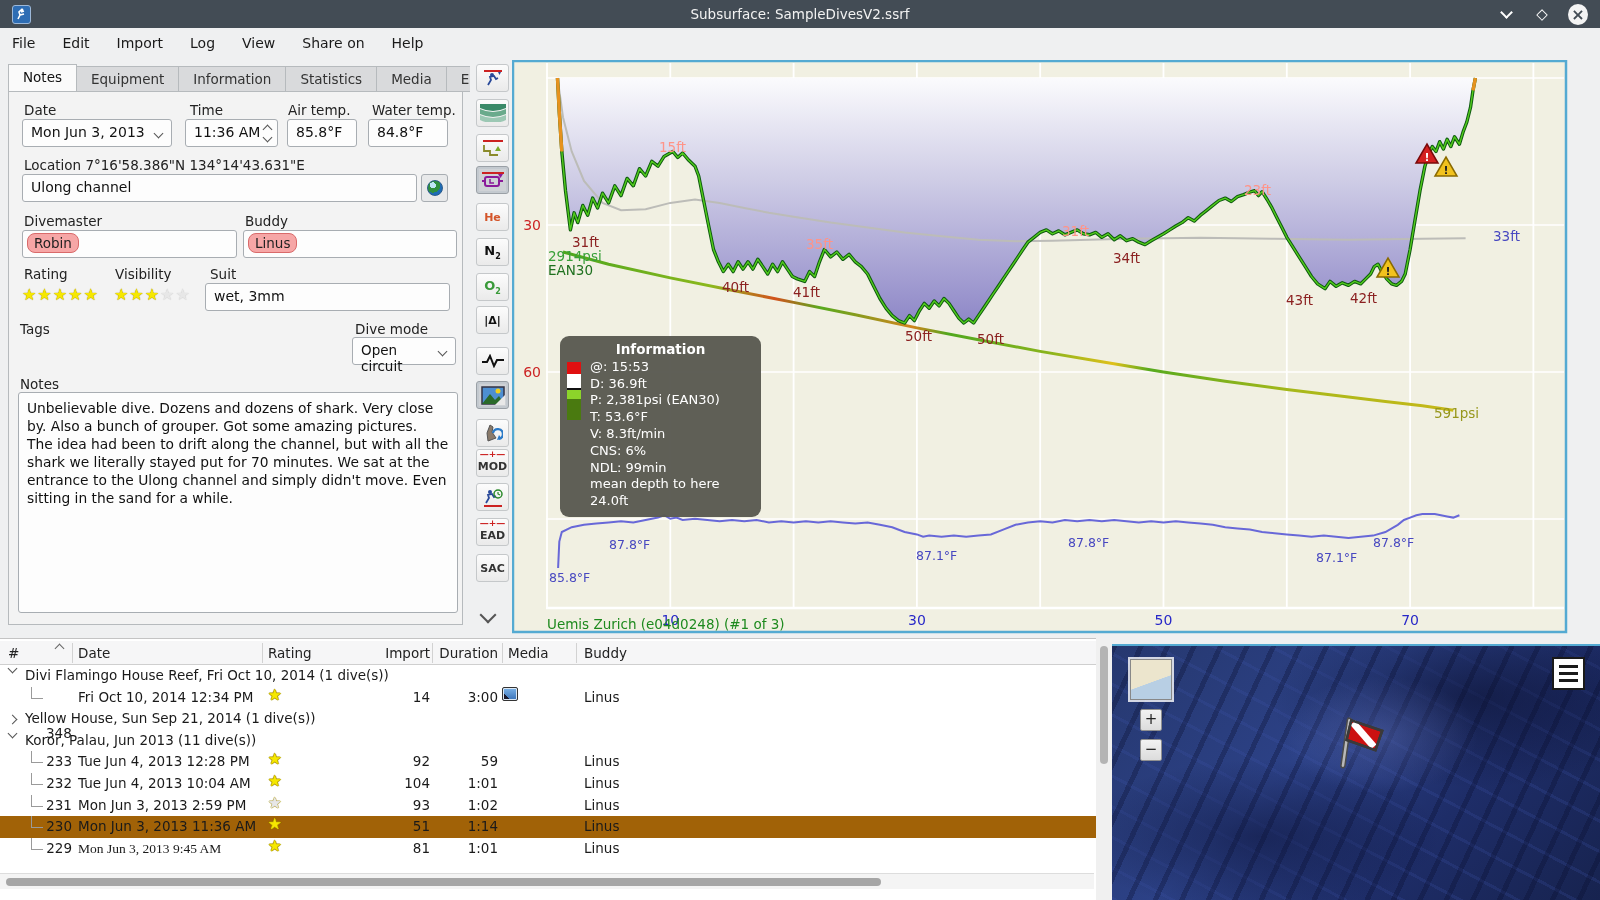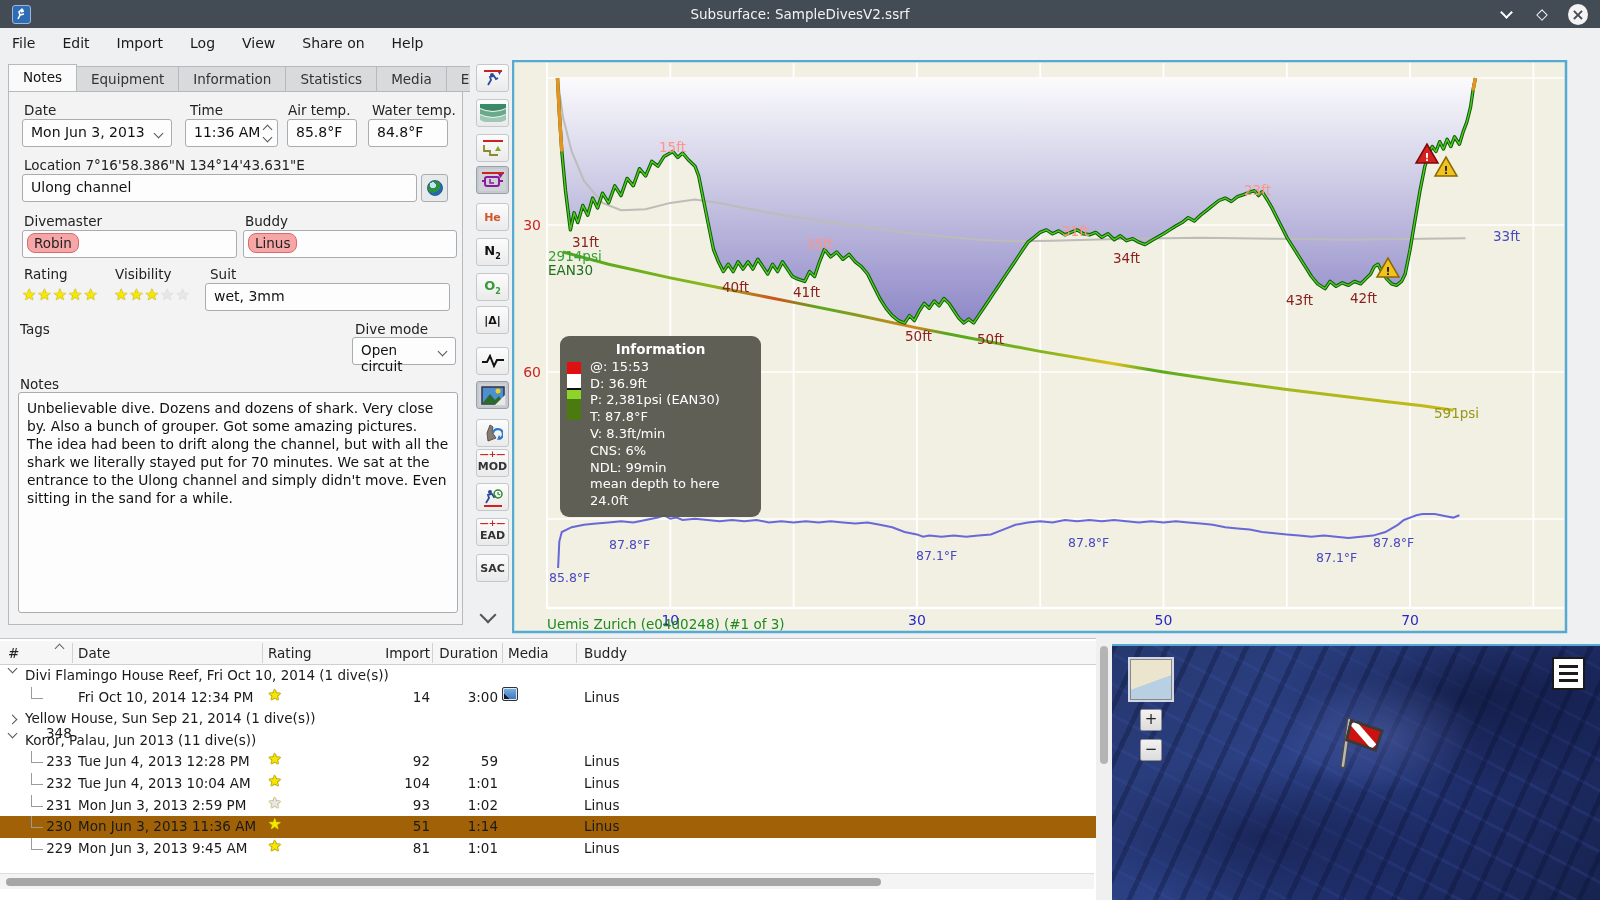--- a/index.html
+++ b/index.html
@@ -395,21 +395,21 @@
         <div style="height:14px;background:#ffffff;"></div>
         <div style="height:2px;background:#111111;"></div>
         <div style="height:9px;background:#8cd42a;"></div>
         <div style="height:21px;background:#4a7a10;"></div>
       </div>
       <div class="ititle">Information</div>
       <div id="infolines">
           <div>@: 15:53</div>
           <div>D: 36.9ft</div>
           <div>P: 2,381psi (EAN30)</div>
-          <div>T: 87.8°F</div>
+          <div>T: 53.6°F</div>
           <div>V: 8.3ft/min</div>
           <div>CNS: 6%</div>
           <div>NDL: 99min</div>
           <div>mean depth to here 24.0ft</div>
         </div>
     </div>
   </div>
 
   <div class="divelist">
     <div class="dl-header" id="dlheader">
@@ -518,21 +518,21 @@
             <span class="star-on">★</span>
           </span>
           <span style="left: 380px; width: 50px; text-align: right;">51</span>
           <span style="left: 436px; width: 62px; text-align: right;">1:14</span>
           <span style="left: 584px;">Linus</span>
         </div>
         <div class="dlrow">
           <i class="branch-v"></i>
           <i class="branch-h"></i>
           <span style="left: 46px; width: 26px; text-align: right;">229</span>
-          <span style="left: 78px;">Mon Jun 3, 2013 9:45 AM</span>
+          <span style="left: 78px; font-family: Liberation Serif, serif;">Mon Jun 3, 2013 9:45 AM</span>
           <span class="stars" style="left: 268px; font-size: 15px;">
             <span class="star-on">★</span>
             <span class="star-on">★</span>
             <span class="star-on">★</span>
             <span class="star-on">★</span>
             <span class="star-on">★</span>
           </span>
           <span style="left: 380px; width: 50px; text-align: right;">81</span>
           <span style="left: 436px; width: 62px; text-align: right;">1:01</span>
           <span style="left: 584px;">Linus</span>

